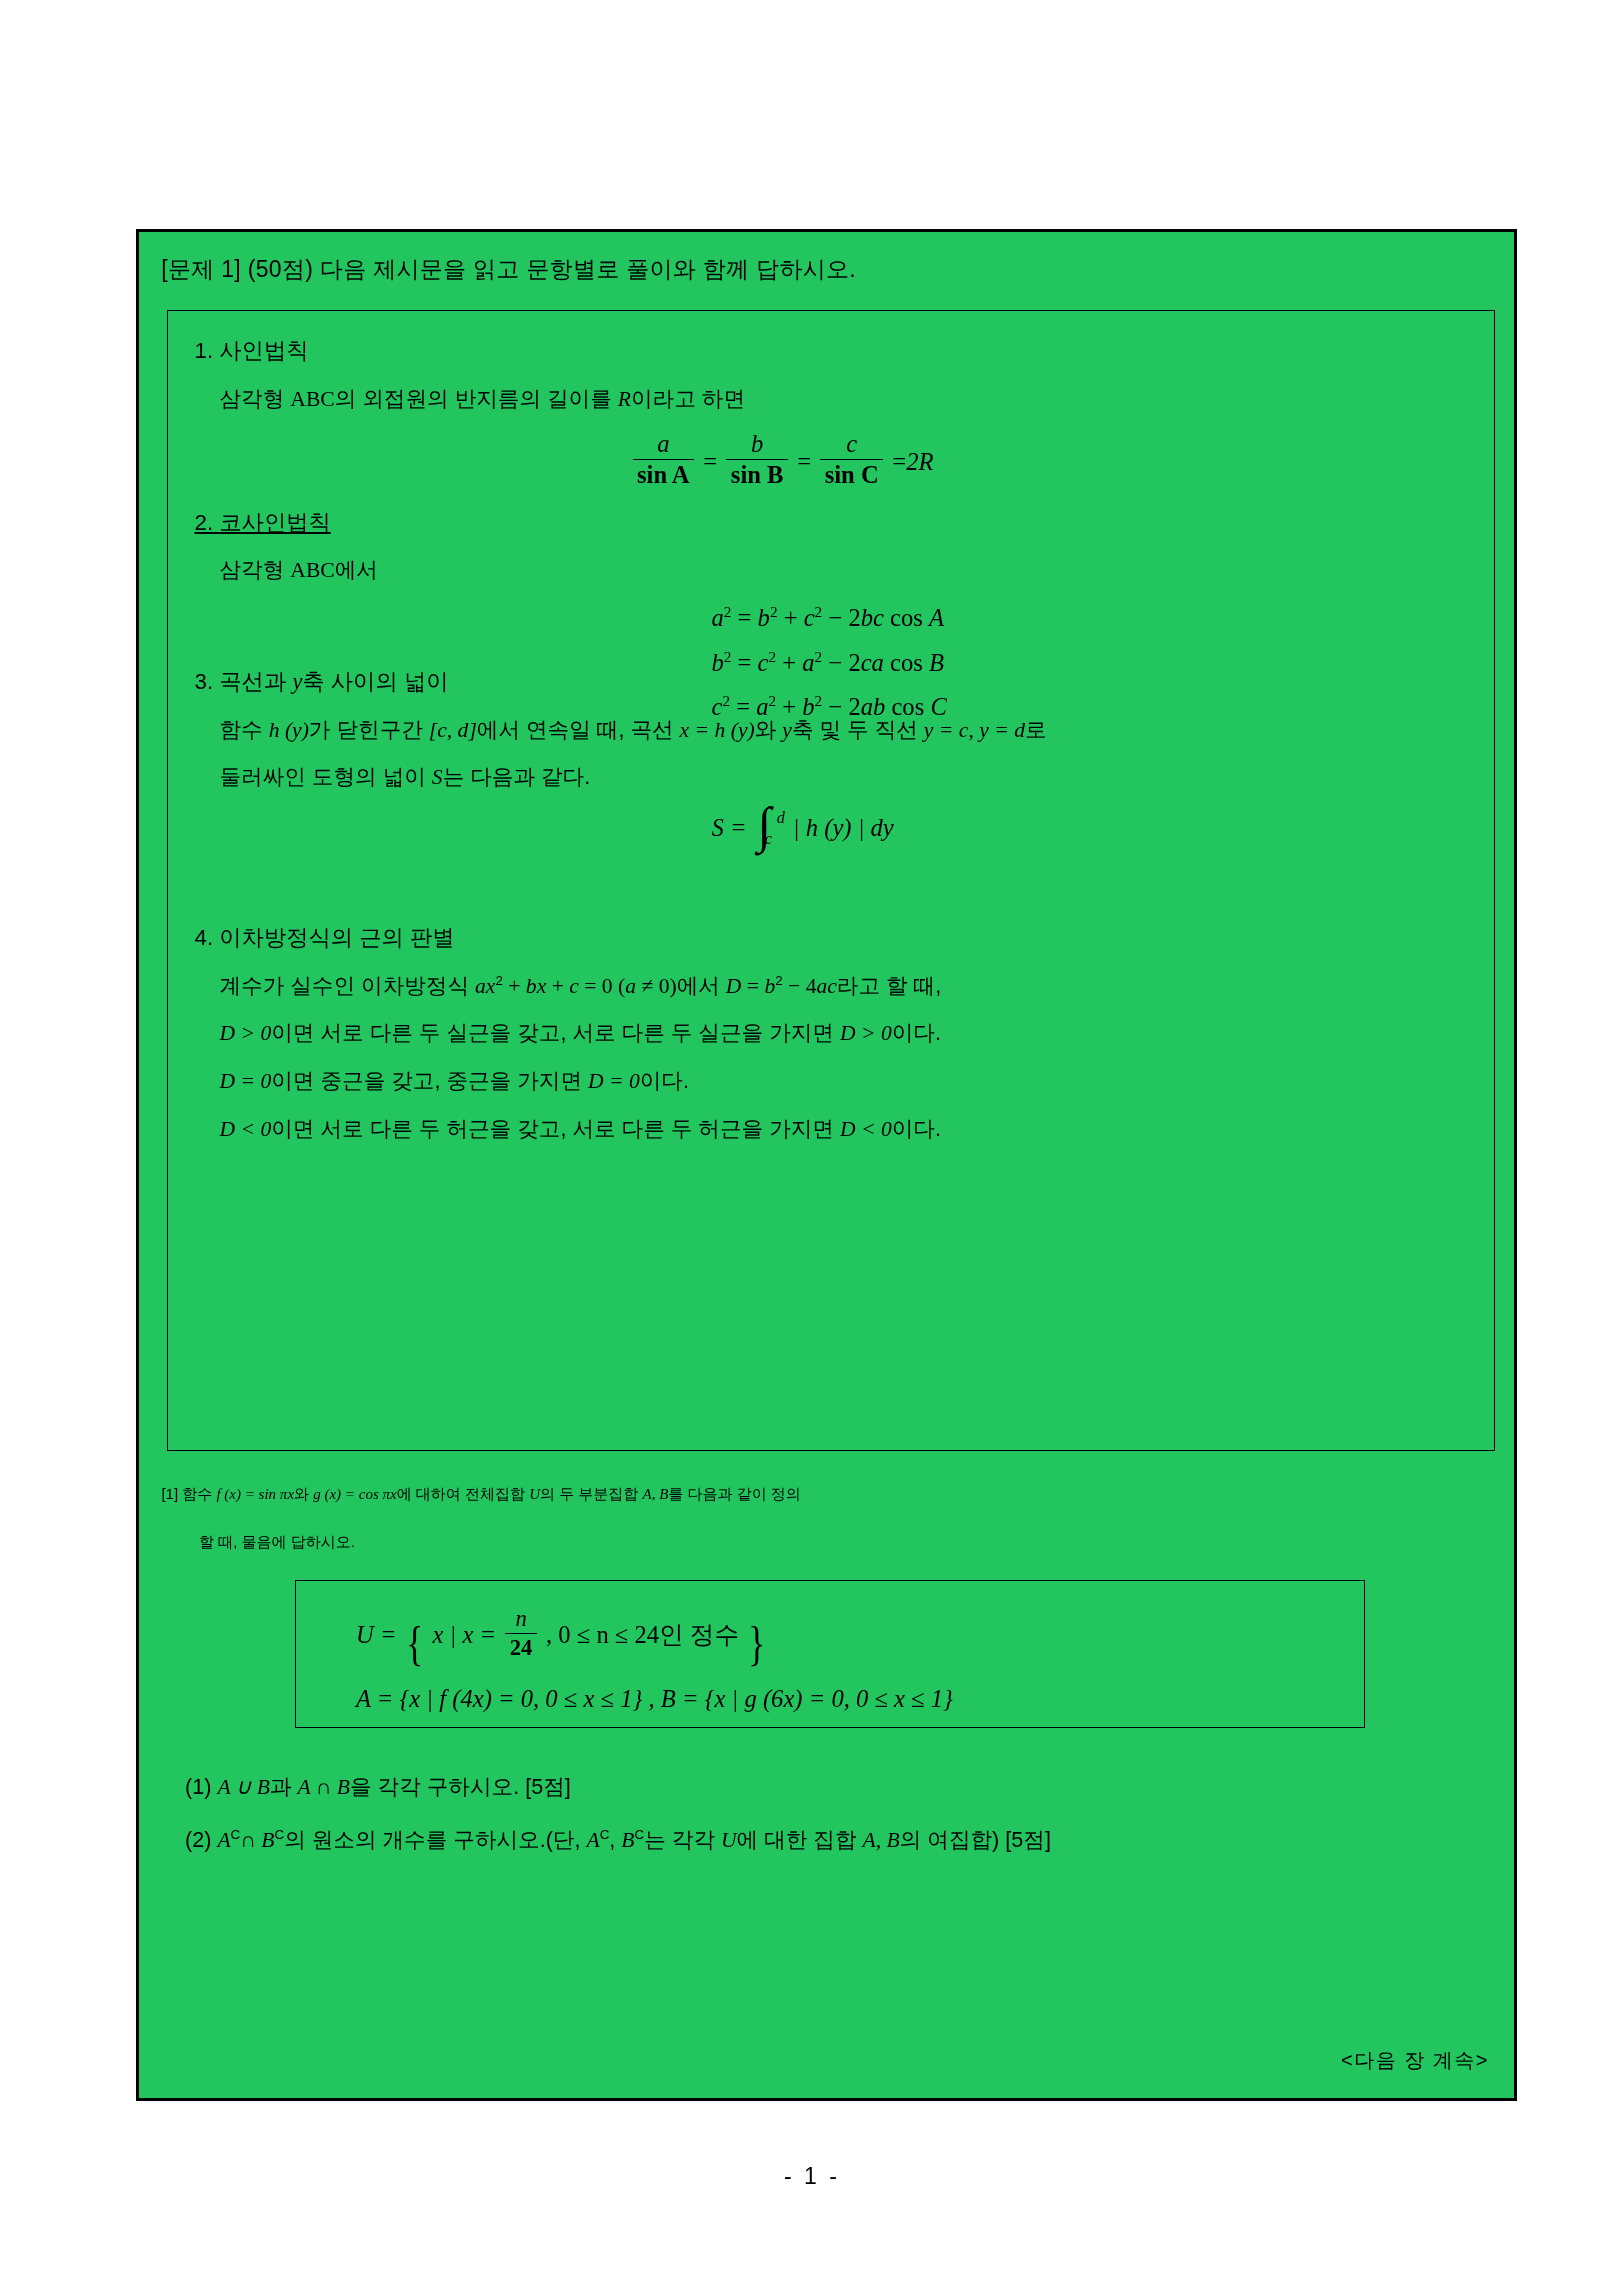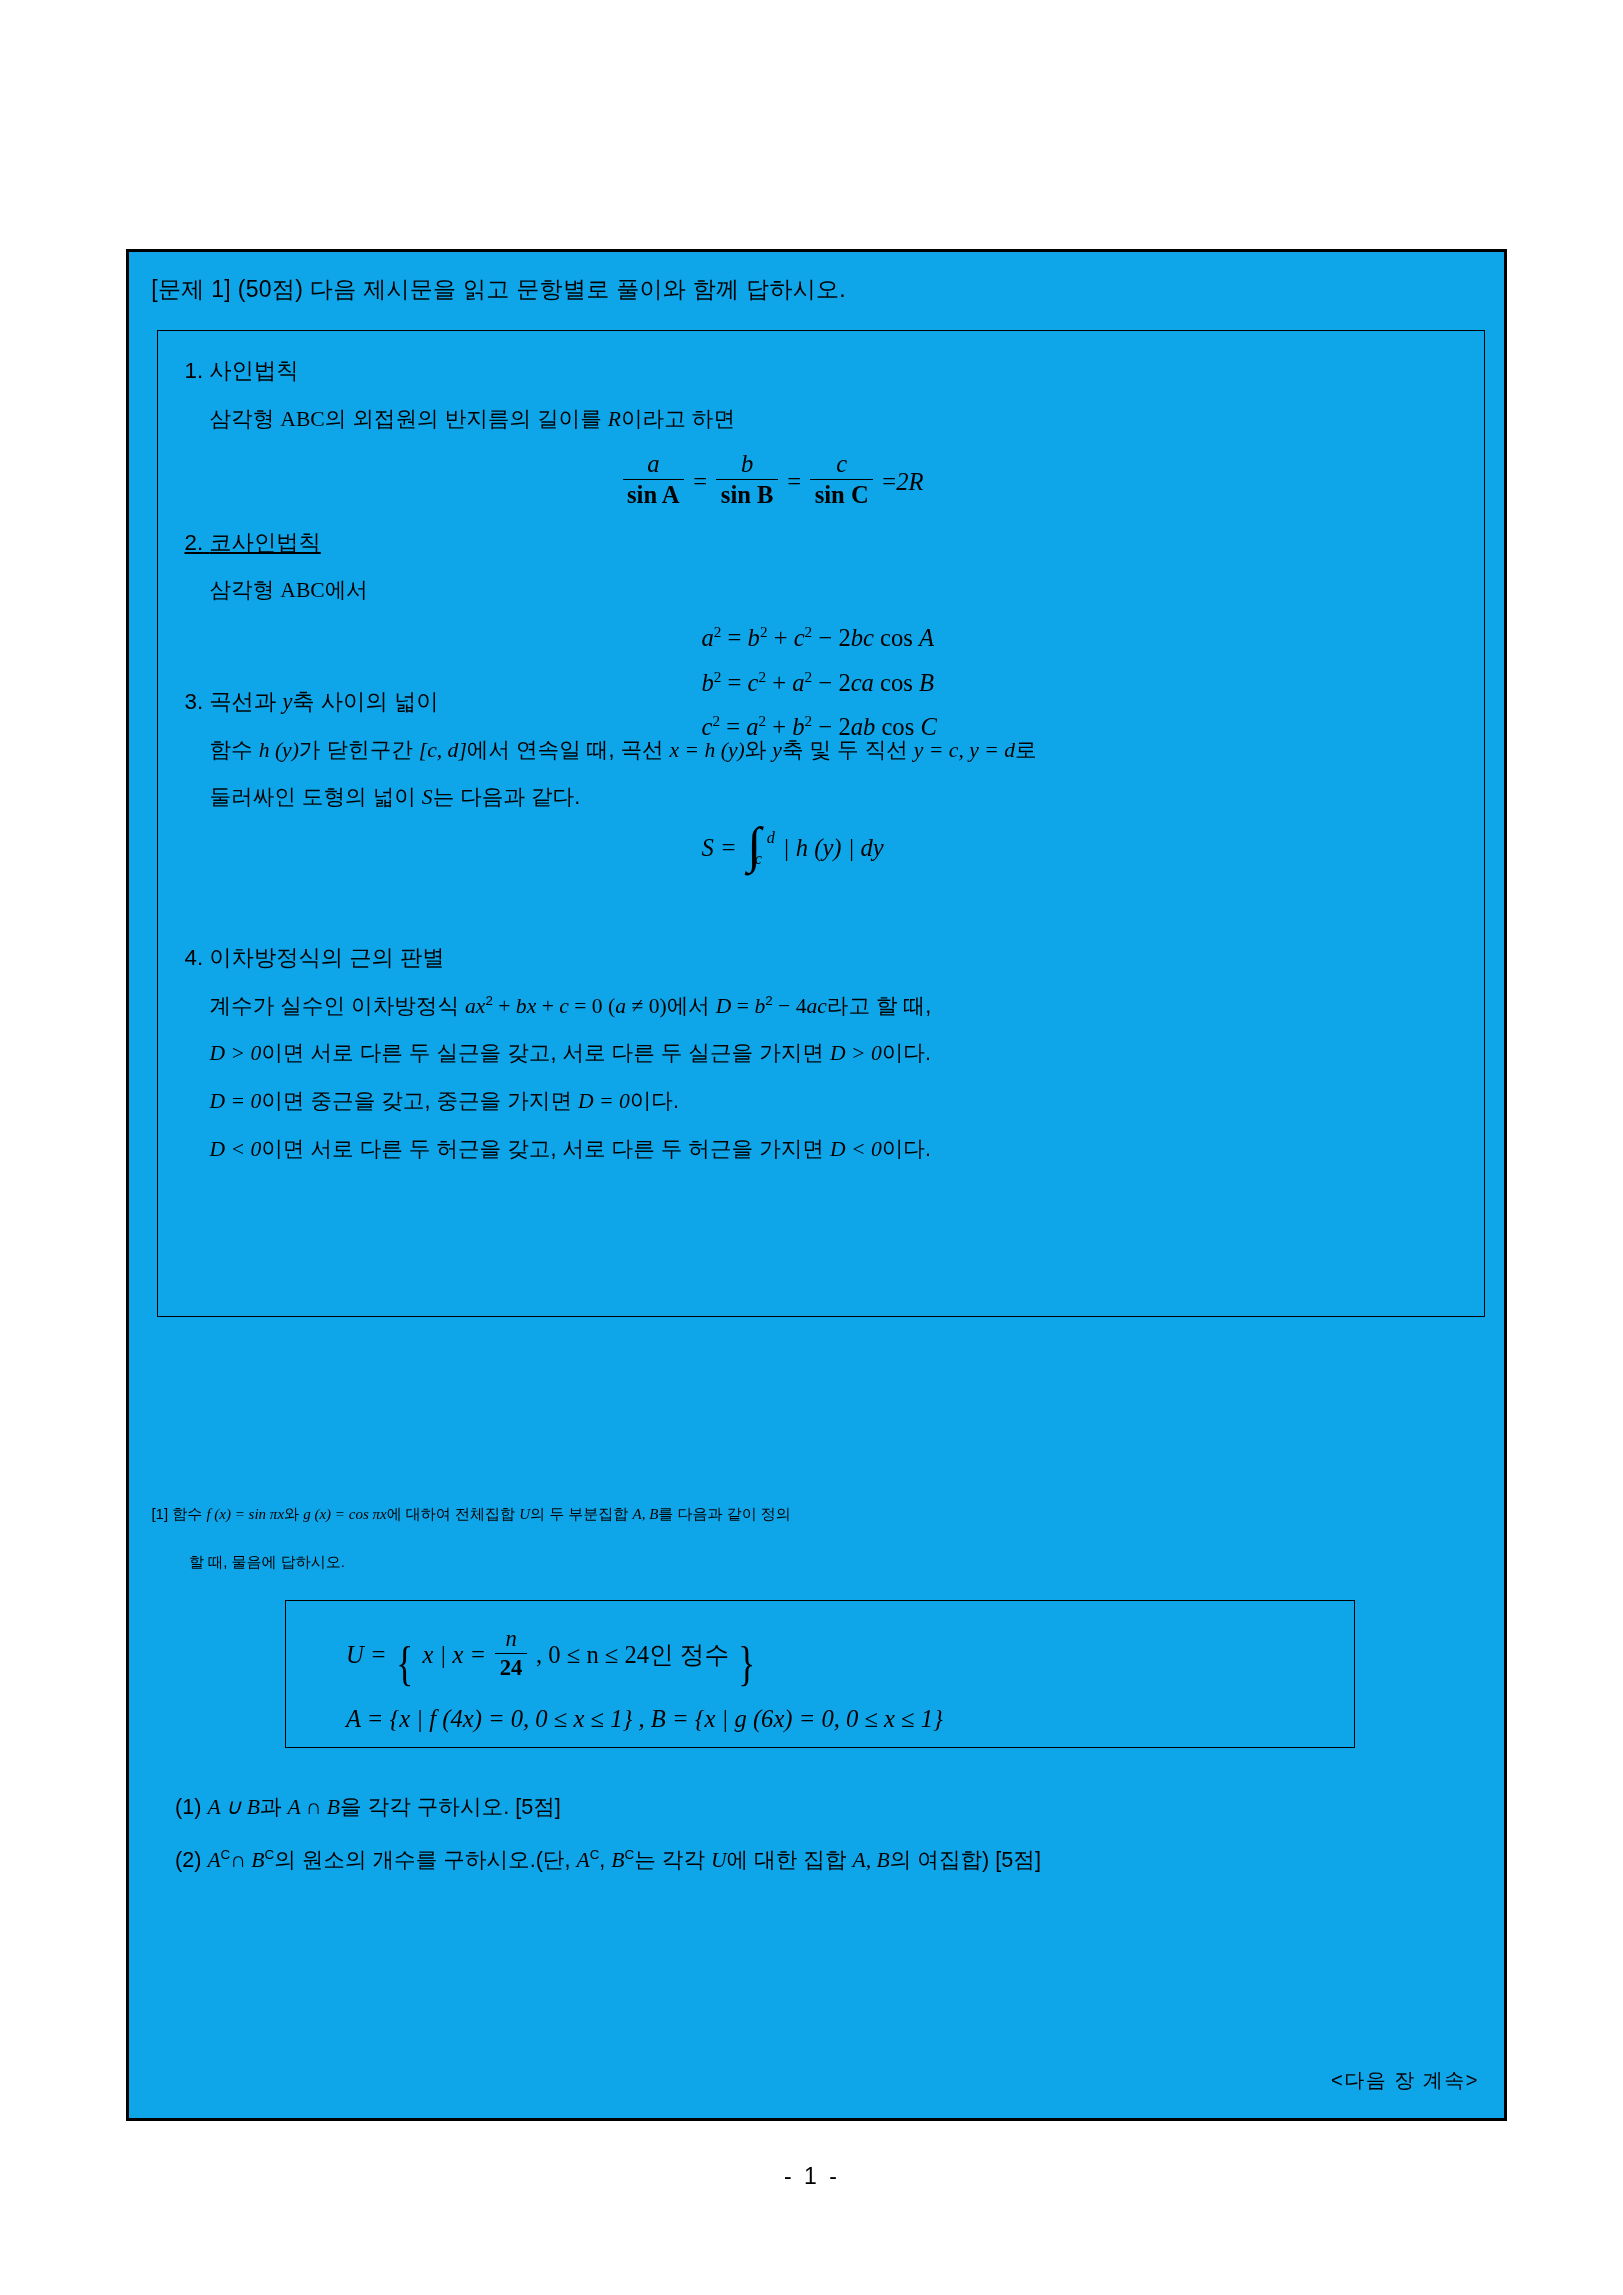--- a/index.html
+++ b/index.html
@@ -17,45 +17,44 @@
   }
   .page {
     position: absolute;
     left: 0; top: 0;
     width: 1624px;
     height: 2295px;
   }
   
   .exam-frame {
     position: absolute;
-    left: 126px;
+    left: 136px;
     top: 229px;
     width: 1381px;
     height: 1872px;
     border: 3px solid #000;
     box-sizing: border-box;
-    background: #0ea5e9;
-    margin-top: 20px;
+    background: #22c55e;
   }
   
   .prompt-title {
     position: absolute;
     left: 22.3px;
     top: 22.3px;
     font-size: 23px;
     letter-spacing: 0.3px;
     white-space: nowrap;
   }
   
   .reference-box {
     position: absolute;
     left: 27.5px;
     top: 78px;
     width: 1328px;
-    height: 987px;
+    height: 1141px;
     border: 1.5px solid #000;
     box-sizing: border-box;
   }
   .ref-item {
     position: absolute;
     left: 0; right: 0;
   }
   .ref-heading {
     position: absolute;
     font-size: 22.3px;

